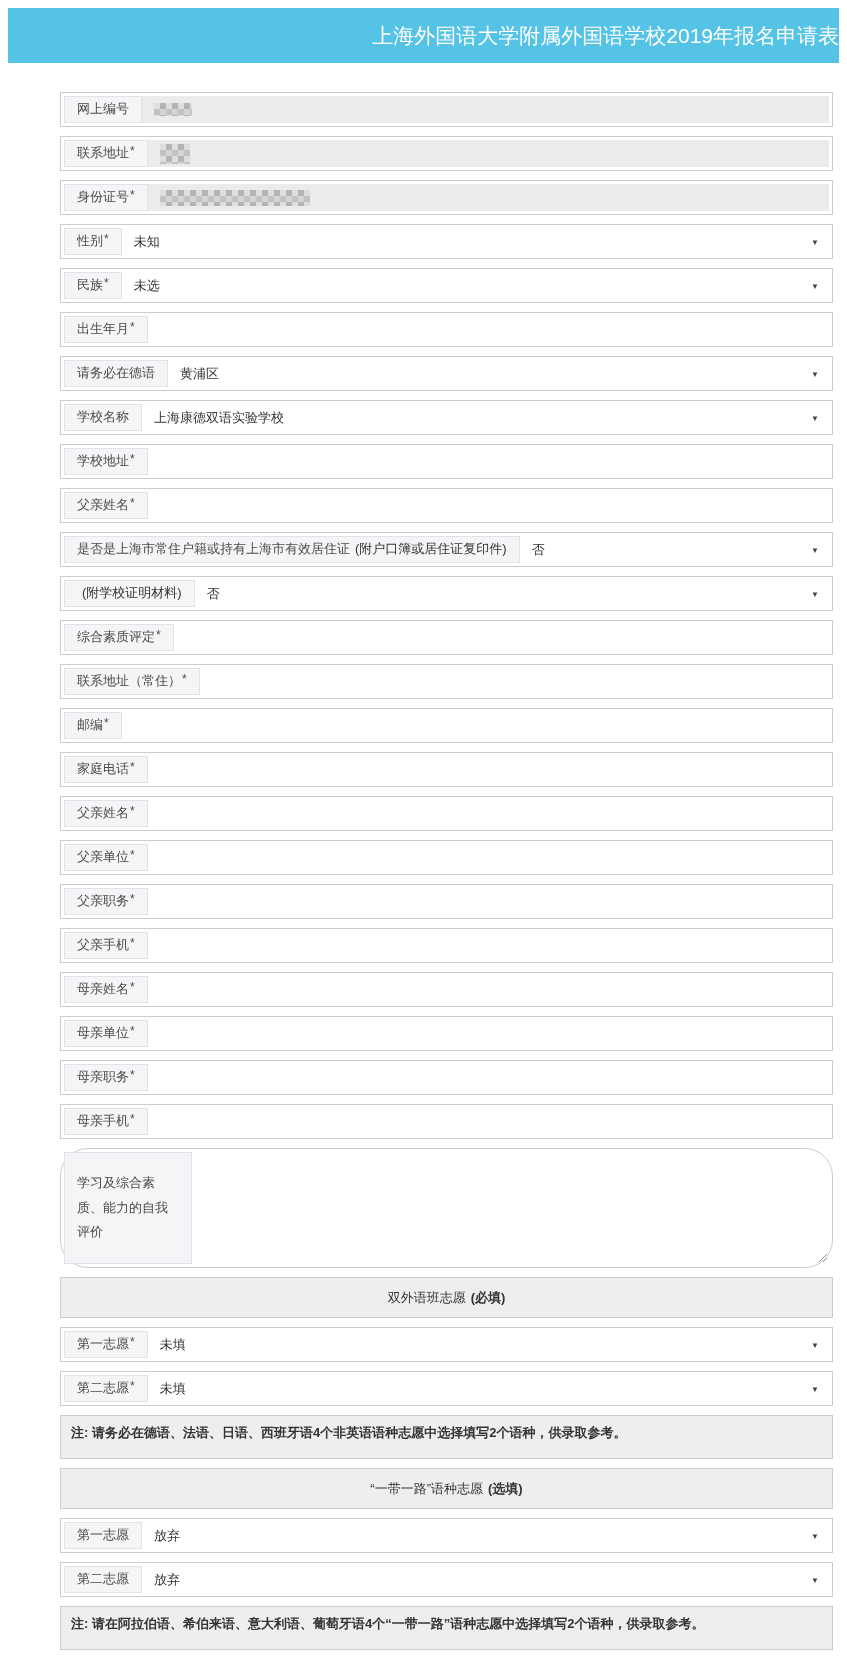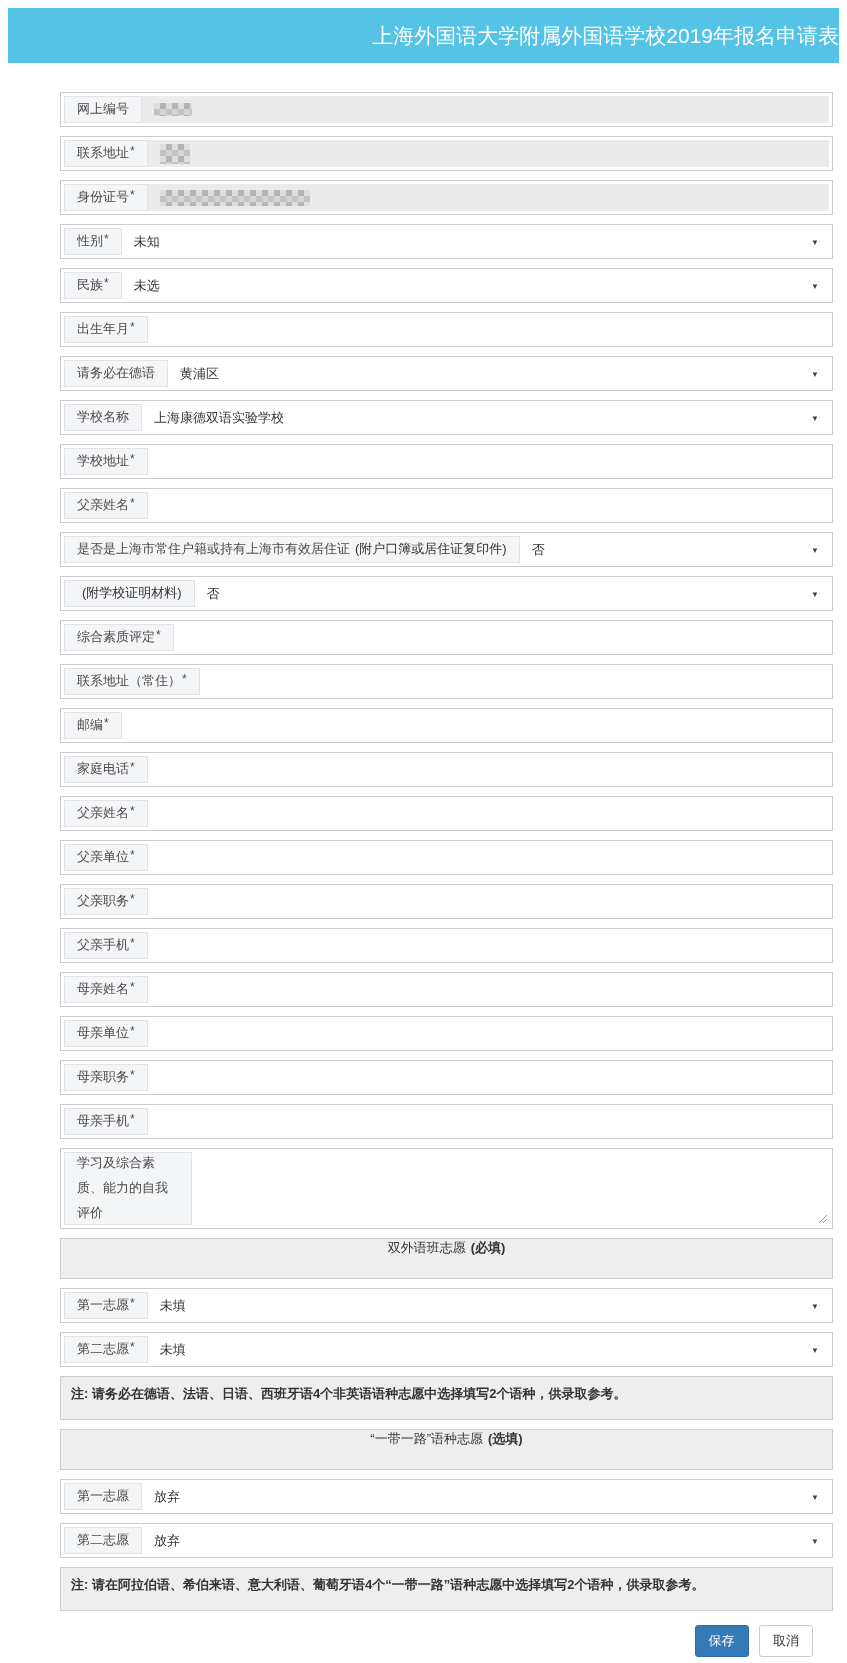--- a/index.html
+++ b/index.html
@@ -60,42 +60,42 @@
   }
   .fval.selectbox { cursor: default; }
   .caret {
     position: absolute;
     right: 10px;
     top: 50%;
     transform: translateY(-50%);
     font-size: 8px;
     color: #444;
   }
-  .row-tall { height: 81px; }
+  .row-tall { height: 120px; border-radius: 28px; }
   .row-tall .flabel { white-space: normal; width: 128px; line-height: 1.9; }
   .resize-handle {
     position: absolute;
     right: 2px;
     bottom: 2px;
     width: 10px;
     height: 10px;
     background: repeating-linear-gradient(135deg, transparent 0 2px, #999 2px 3px);
     clip-path: polygon(100% 0, 100% 100%, 0 100%);
   }
   .bar {
     border: 1px solid #ccc;
     background: #eee;
     margin-bottom: 9px;
     font-size: 13px;
     color: #333;
   }
   .bar.section {
     height: 41px;
     display: flex;
-    align-items: flex-start;
+    align-items: center;
     justify-content: center;
   }
   .bar.section b { margin-left: 5px; }
   .bar.note {
     min-height: 44px;
     padding: 8px 10px;
     font-weight: bold;
   }
   .actions { margin: 14px 26px 0 0; text-align: right; }
   .actions button {

